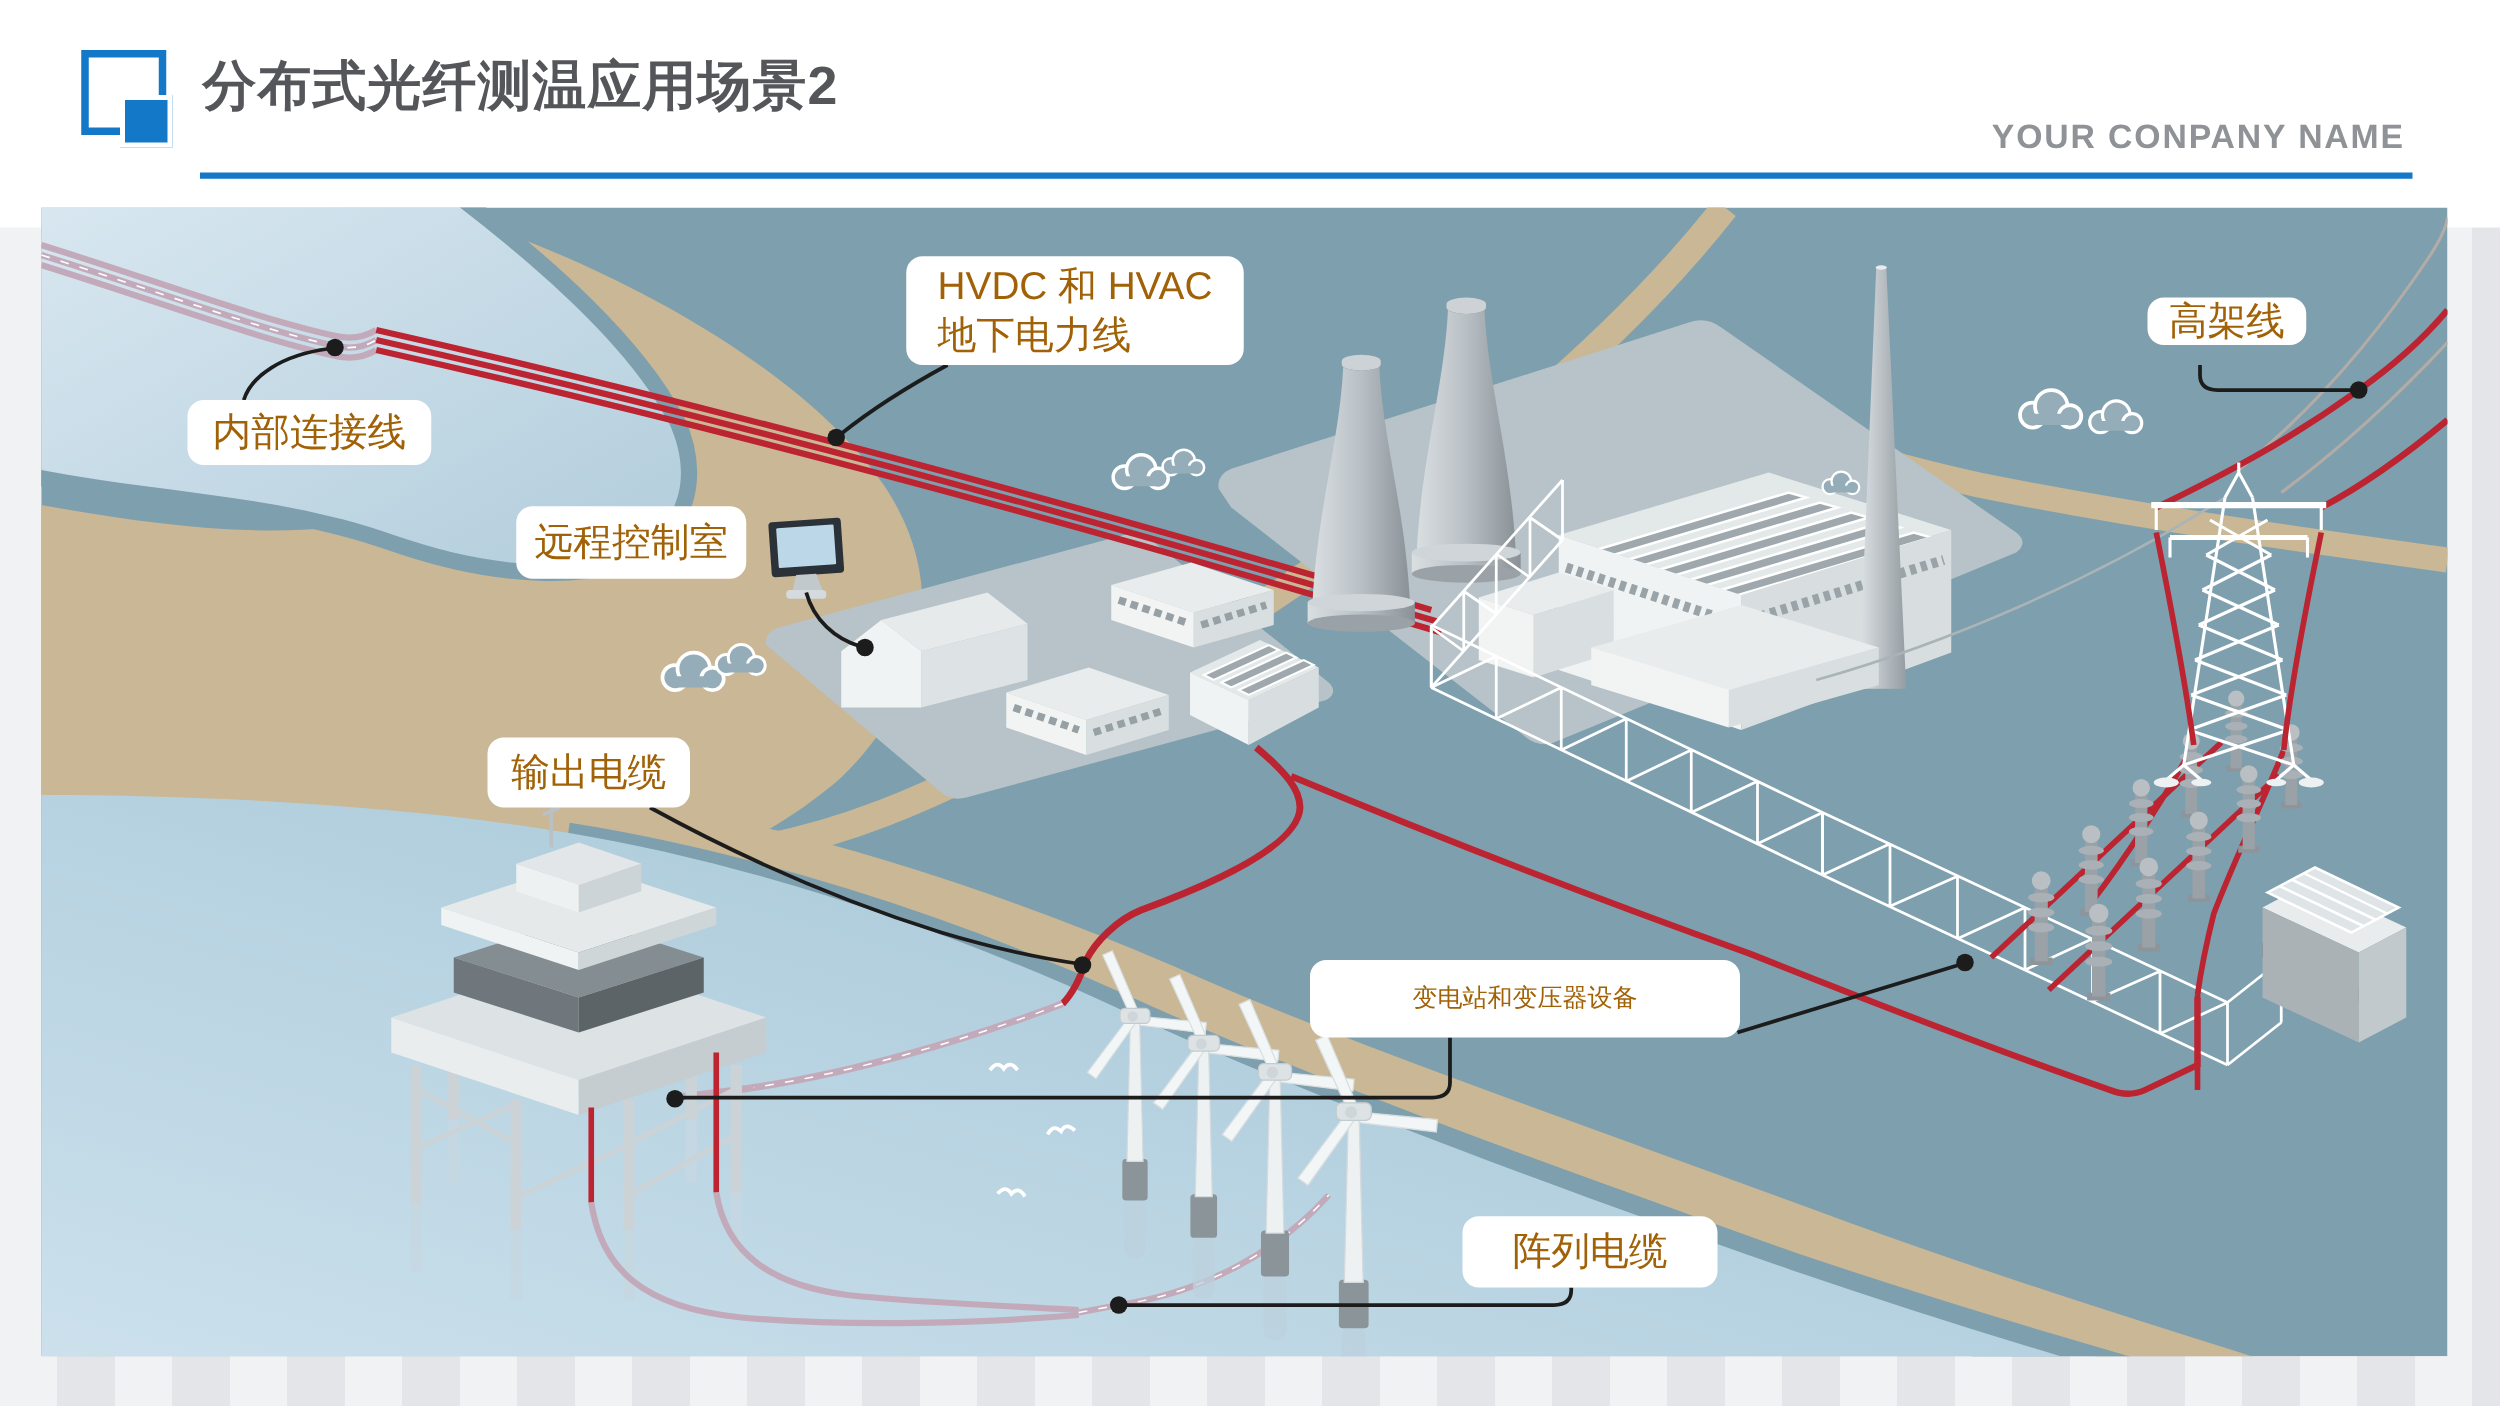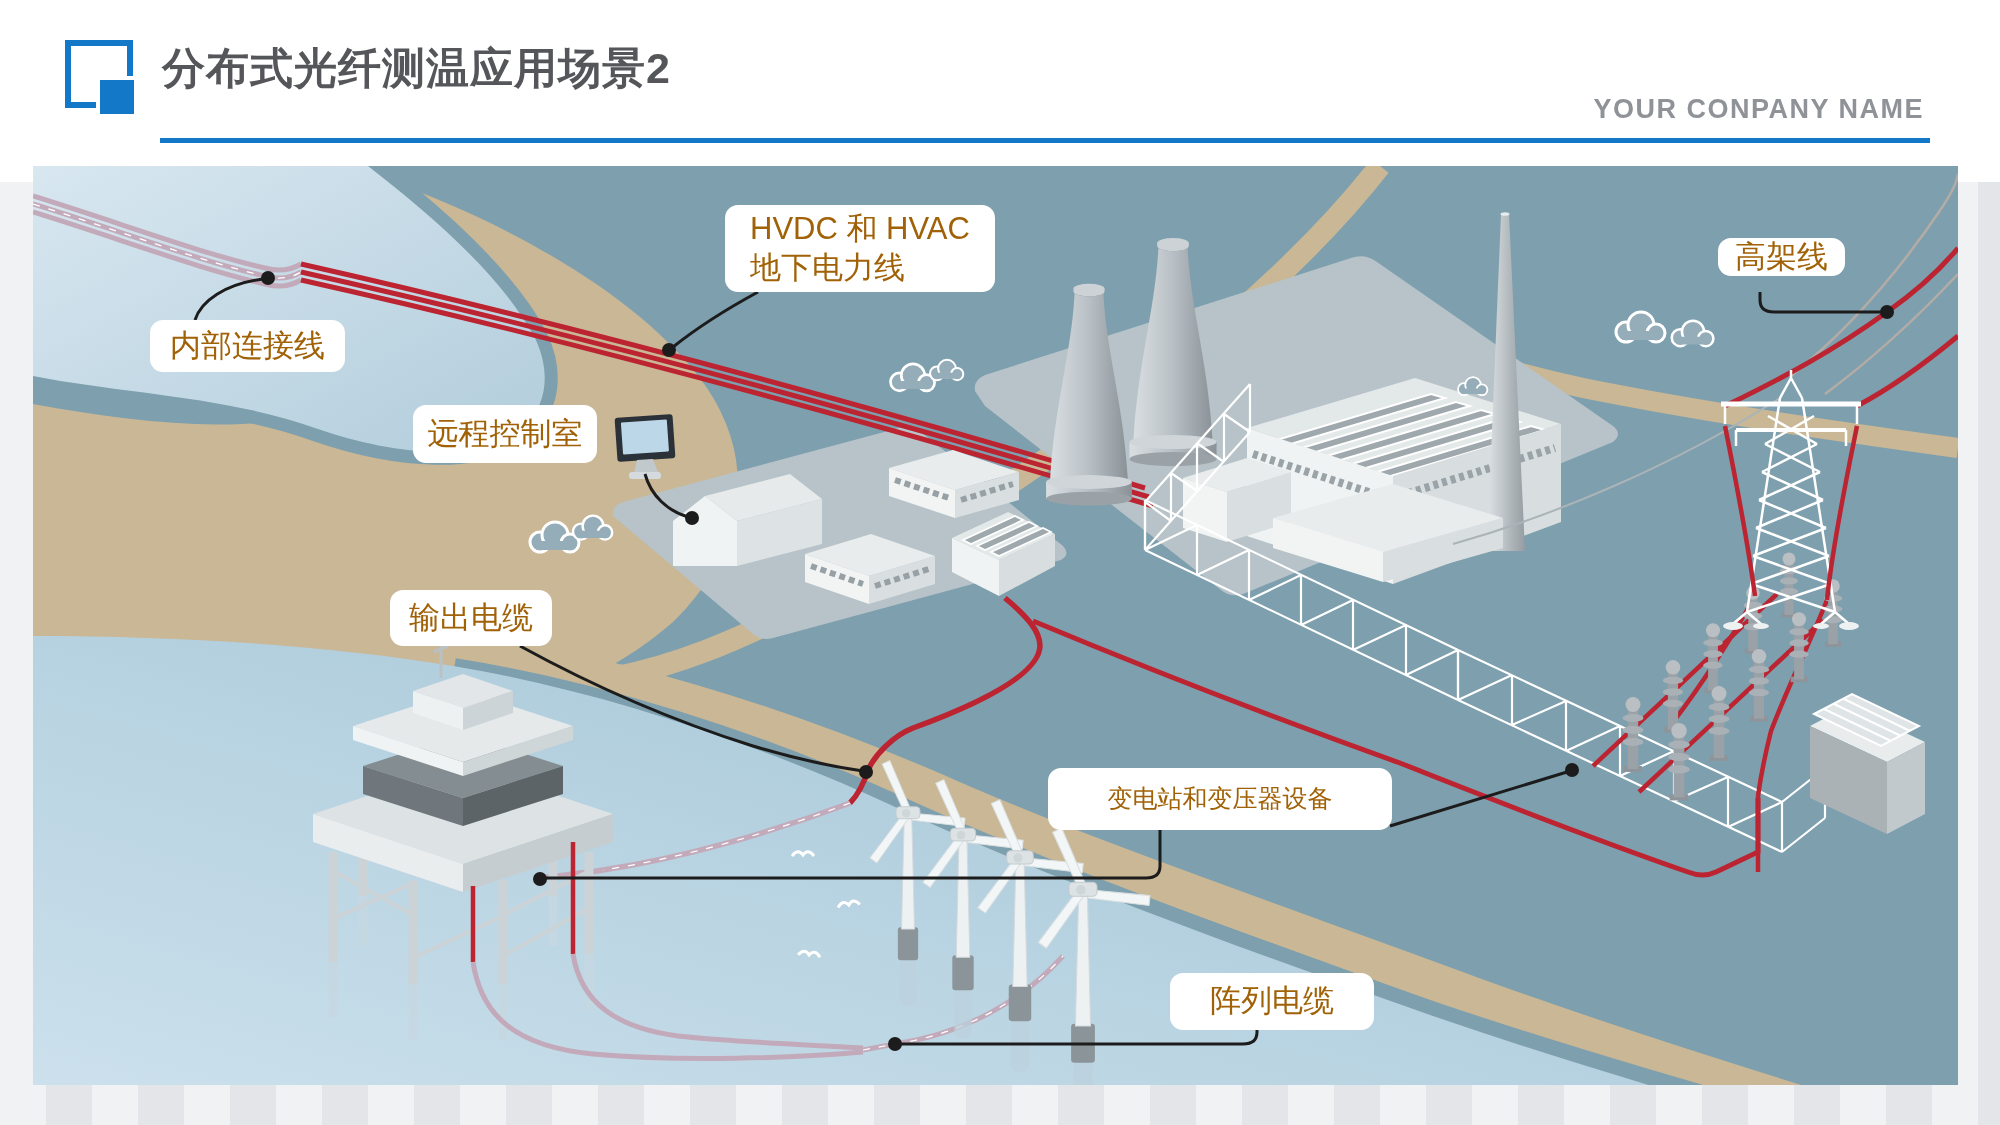--- a/index.html
+++ b/index.html
@@ -339,16 +339,16 @@
   <div class="lbl sans" style="left:692px;top:39px;width:270px;height:87px;font-size:31px;">
     <div style="text-align:left;">
       <span>HVDC  和  HVAC</span><br>
       <span>地下电力线</span>
     </div>
   </div>
   <div class="lbl" style="left:1685px;top:72px;width:127px;height:38px;font-size:31px;">高架线</div>
   <div class="lbl" style="left:117px;top:154px;width:195px;height:52px;font-size:31px;">内部连接线</div>
   <div class="lbl" style="left:380px;top:239px;width:184px;height:58px;font-size:31px;text-align:right;">远程控制室</div>
   <div class="lbl" style="left:357px;top:424px;width:162px;height:56px;font-size:31px;">输出电缆</div>
-  <div class="lbl" style="left:1015px;top:602px;width:344px;height:62px;font-size:25px;">变电站和变压器设备</div>
+  <div class="lbl" style="left:1015px;top:602px;width:344px;height:62px;font-size:20px;">变电站和变压器设备</div>
   <div class="lbl" style="left:1137px;top:807px;width:204px;height:57px;font-size:31px;">阵列电缆</div>
   </div>
 </div>
 
 </body></html>

